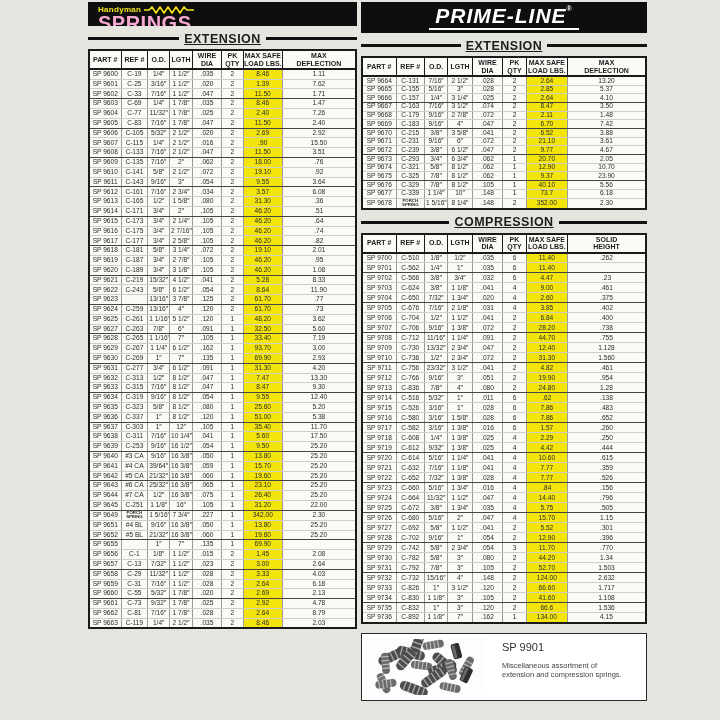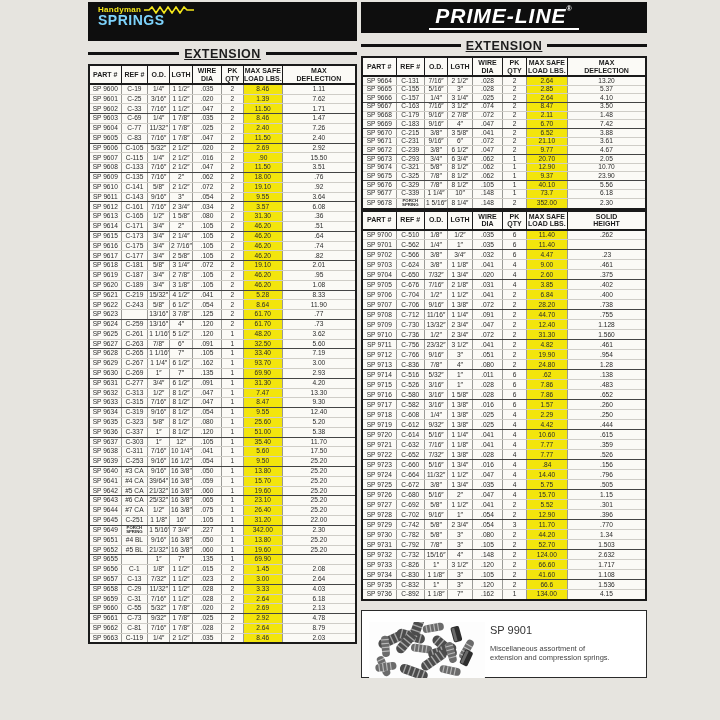--- a/index.html
+++ b/index.html
@@ -4,24 +4,24 @@
 <style>
   * { box-sizing: border-box; margin: 0; padding: 0; }
   html,body { width:720px; height:720px; overflow:hidden; }
   body { background:#e6e4df; font-family:"Liberation Sans", sans-serif; color:#1c1c1c; }
   .content { padding-left:88px; padding-top:2px; display:flex; gap:4px; }
   .col-left { width:269px; }
   .col-right { width:286px; }
 
   
   .banner { background:#0e0e0e; color:#f5e71a; overflow:hidden; }
-  .banner-left { height:39px; padding:3px 8px 2px 10px; }
+  .banner-left { height:24px; padding:3px 8px 2px 10px; }
   .handyman-row { display:flex; align-items:center; gap:2px; }
   .handyman { font-size:8px; font-weight:bold; letter-spacing:.3px; color:#f5e71a; }
-  .springs { font-size:14px; font-weight:bold; letter-spacing:.5px; line-height:.95; color:#7dd3fc; }
+  .springs { font-size:20px; font-weight:bold; letter-spacing:.5px; line-height:.95; color:#f9a8d4; }
   .banner-right { height:31px; display:flex; align-items:center; justify-content:center; }
   .primeline-wrap { border-bottom:2px solid #fff; padding:0 6px 1px 6px; }
   .primeline { color:#fff; font-size:21px; font-weight:bold; font-style:italic; letter-spacing:1px; line-height:1; }
   .primeline .reg { font-size:7px; vertical-align:top; font-style:normal; }
 
   
   .sec-title { display:flex; align-items:center; gap:5px; margin:5px 0 3px 0; height:15px; }
   .sec-title .rule { flex:1; height:3px; background:#111; }
   .sec-title .txt { font-size:12.5px; font-weight:bold; letter-spacing:.5px;text-decoration:underline; }
 
@@ -43,21 +43,21 @@
   th:nth-child(5), td:nth-child(5) { width:10.8%; }
   th:nth-child(6), td:nth-child(6) { width:8.2%; }
   th:nth-child(7), td:nth-child(7) { width:14.6%; }
   .hl { background:#f3e50c; }
   .g3  tbody tr:nth-child(3n)   td { border-bottom:1px solid #454545; }
   .g3b tbody tr:nth-child(3n+2) td { border-bottom:1px solid #454545; }
   td.tiny { font-size:4.3px; white-space:normal; line-height:1.05; font-weight:bold; padding:0; }
 
   
   .product-box { margin-top:9px; border:1.5px solid #2a2a2a; background:#fff; height:68px;
-                 display:flex; align-items:flex-start; padding:11px 6px; gap:4px; }
+                 display:flex; align-items:flex-start; padding:5px 6px; gap:16px; }
   .product-photo { width:118px; height:56px; flex:none; }
   .product-info { padding-top:2px; }
   .product-part { font-size:11px; color:#333; margin-bottom:6px; }
   .product-desc { font-size:7.5px; color:#444; line-height:1.25; width:120px;margin-top:8px; }
 </style>
 </head>
 <body>
 
 <div class="content">
 
@@ -847,20 +847,25 @@
             <td>1 5/16″</td>
             <td>8 1/4″</td>
             <td>.148</td>
             <td>2</td>
             <td class="hl">352.00</td>
             <td>2.30</td>
           </tr>
         </tbody>
     </table>
 
+    <div class="sec-title">
+      <div class="rule"></div>
+      <div class="txt">COMPRESSION</div>
+      <div class="rule"></div>
+    </div>
 
     <table class="tbl-comp g3b">
       <thead>
           <tr>
             <th>PART #</th>
             <th>REF #</th>
             <th>O.D.</th>
             <th>LGTH</th>
             <th>WIRE
 DIA</th>

